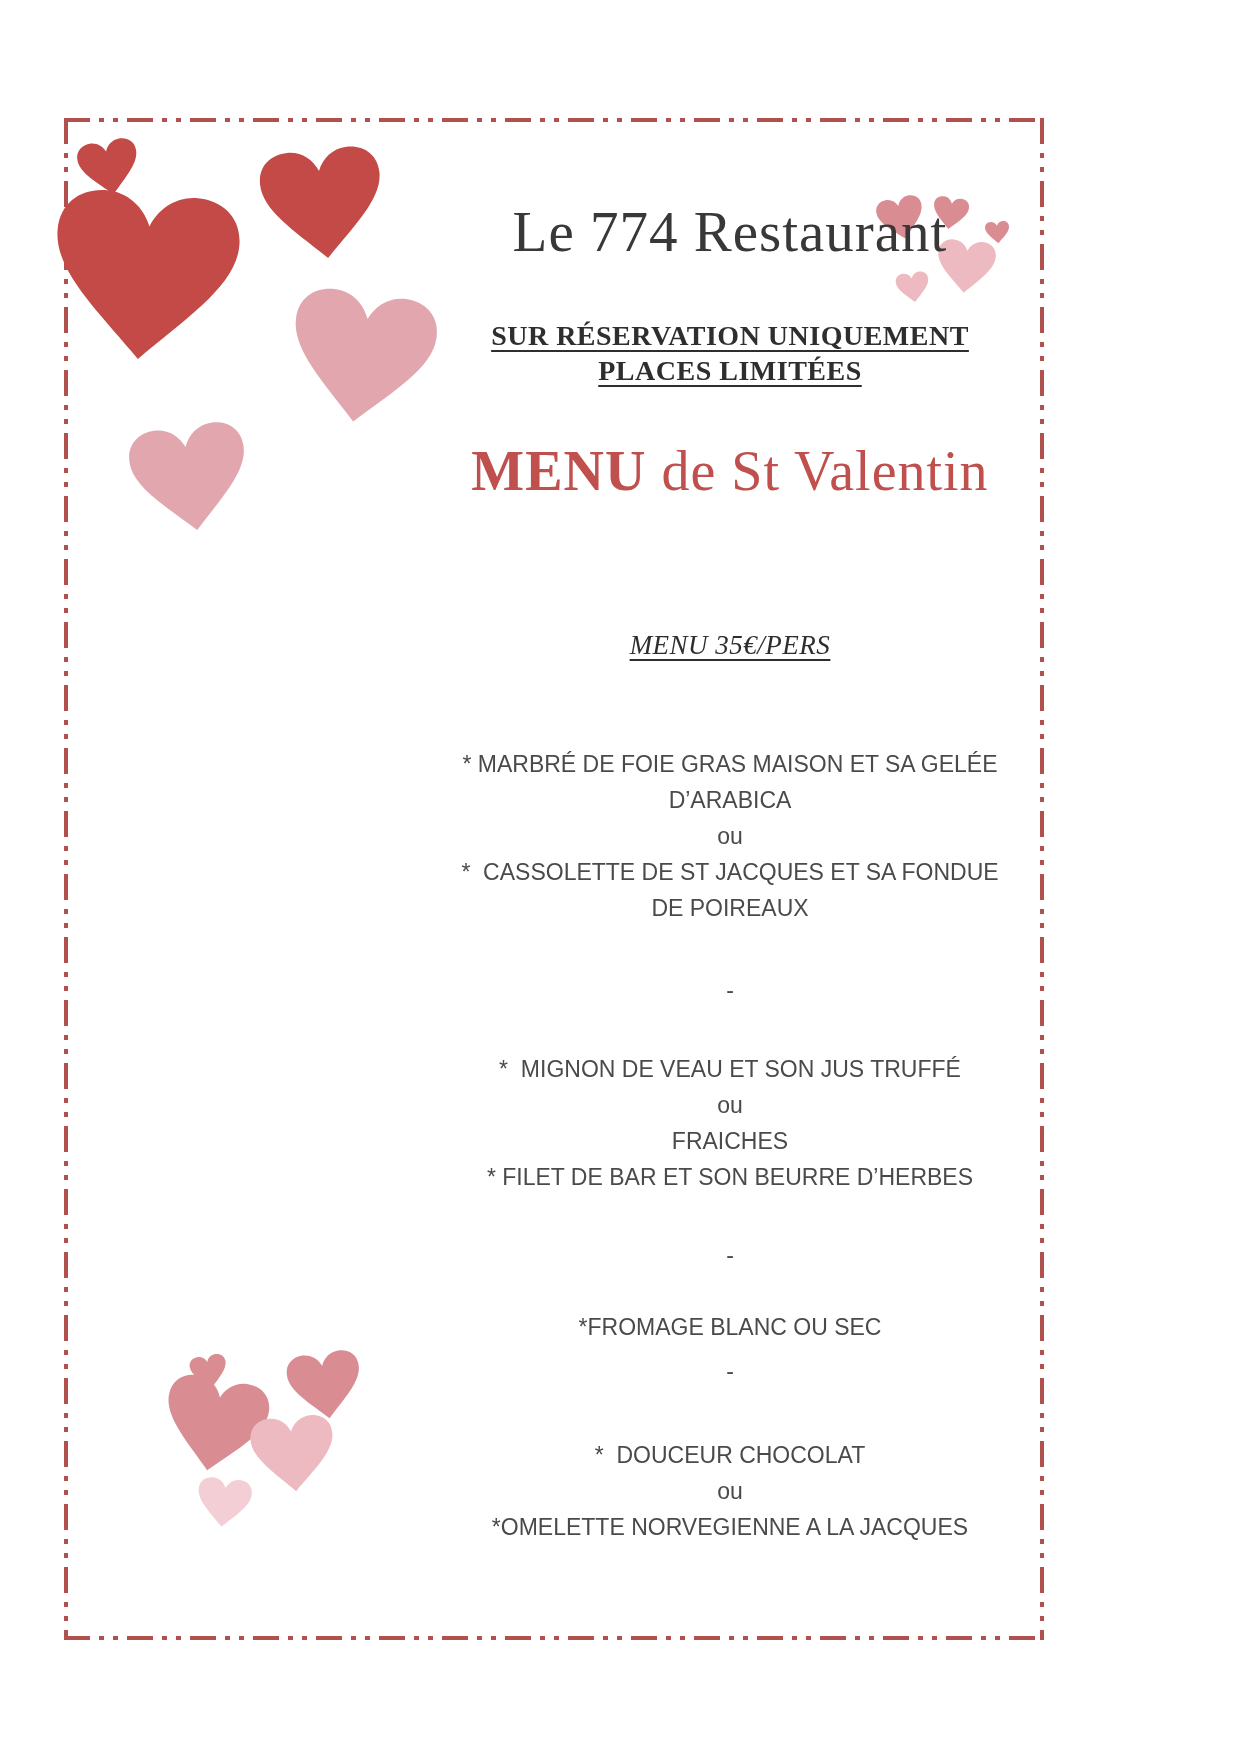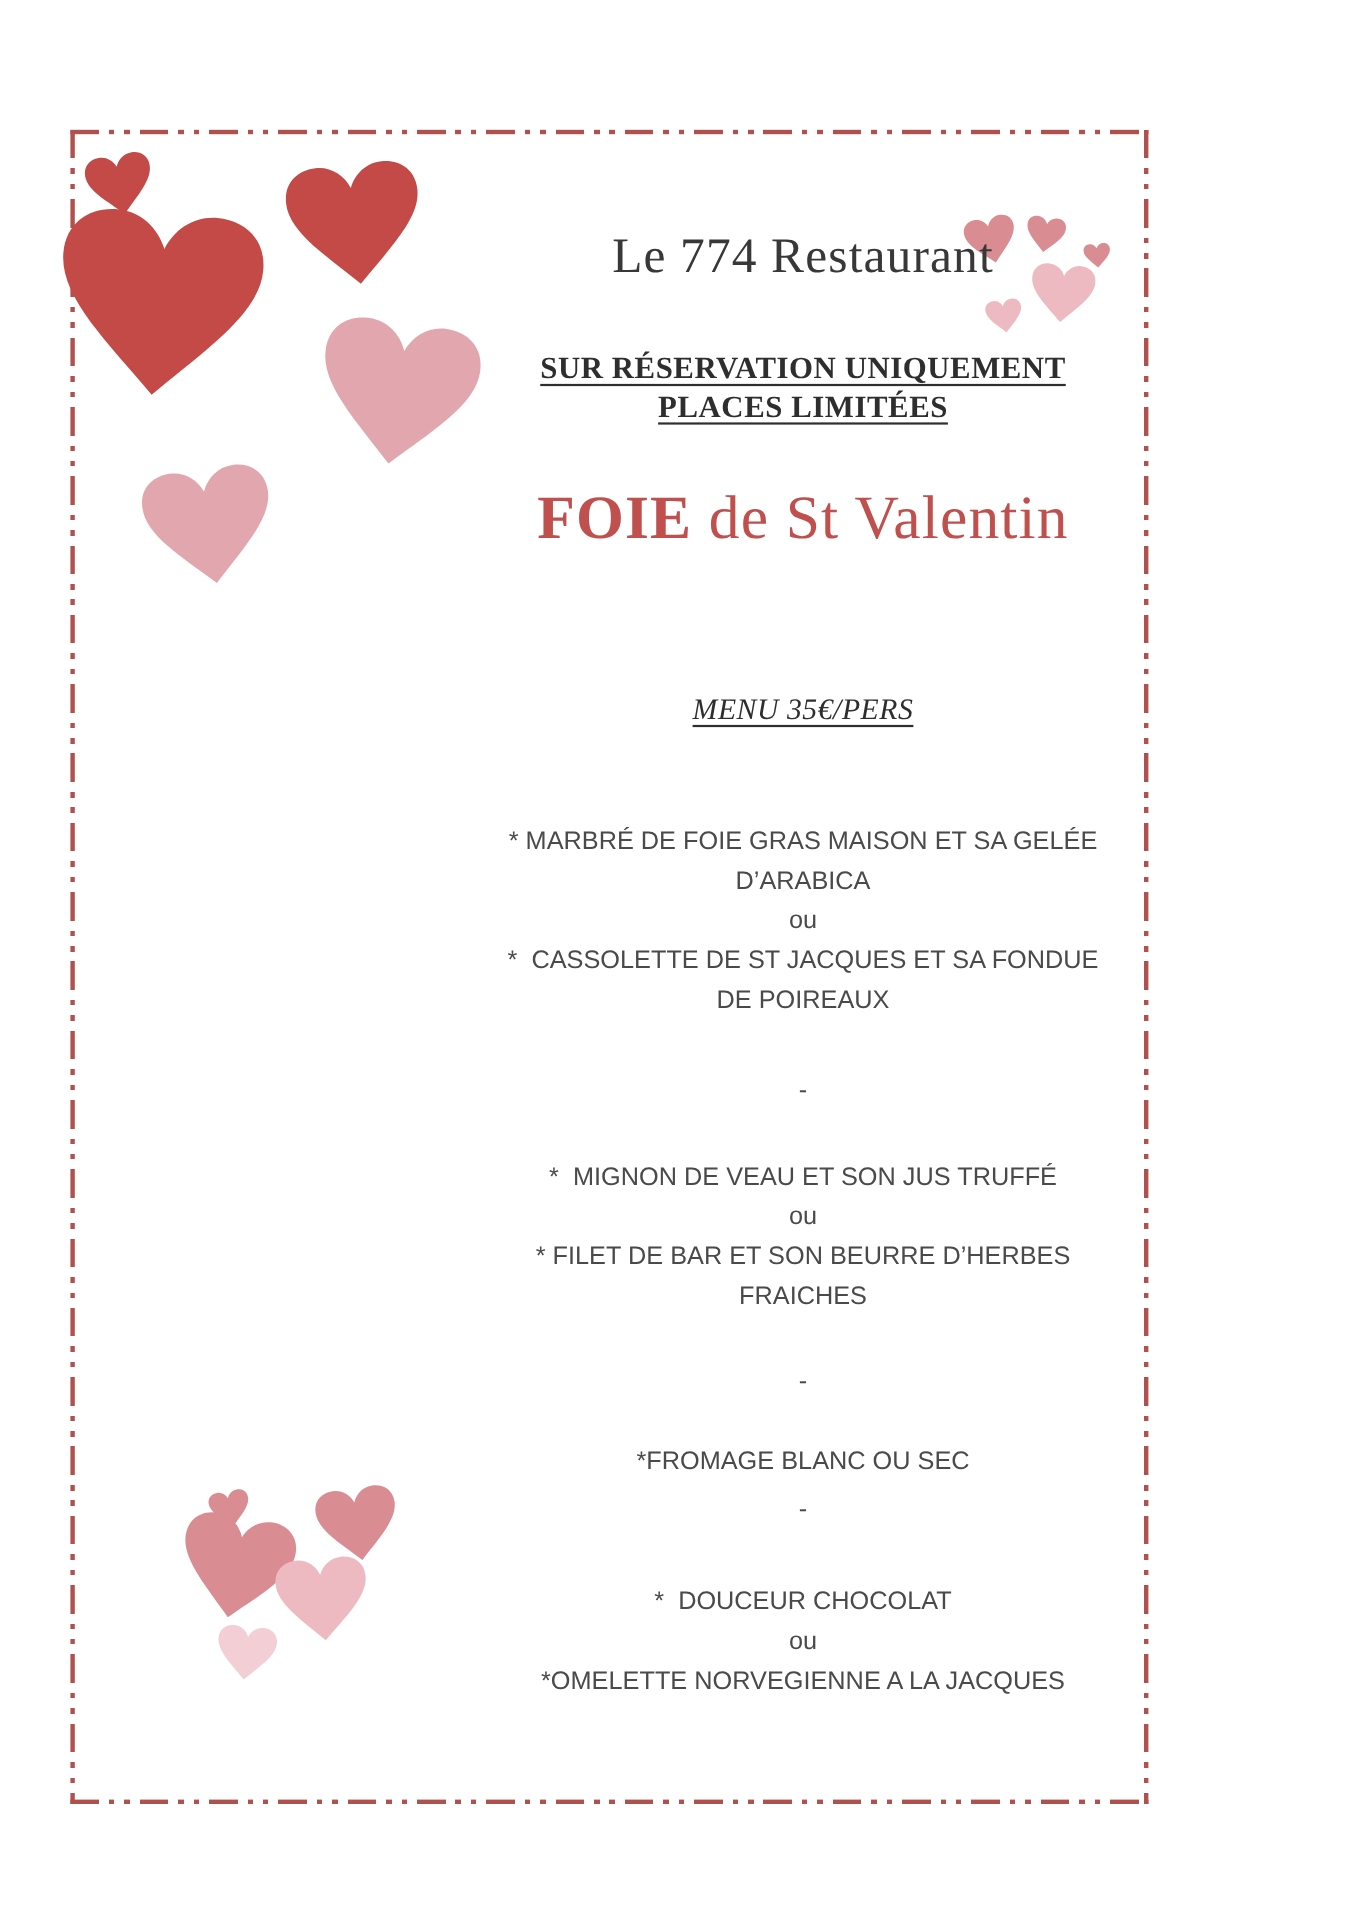--- a/index.html
+++ b/index.html
@@ -30,21 +30,21 @@
   }
   .b-left{left:64px;}
   .b-right{left:1040px;}
 
   .hearts-layer{position:absolute;inset:0;z-index:1;}
 
   .content{position:absolute;left:420px;width:620px;text-align:center;z-index:2;}
 
   .restaurant-name{
     top:206px;
-    font-size:45px;line-height:52px;color:#383838;letter-spacing:1px;
+    font-size:57px;line-height:52px;color:#383838;letter-spacing:1px;
   }
   .notice{
     top:318px;
     font-size:28px;line-height:35px;color:#2e2e2e;letter-spacing:.5px;font-weight:600;
   }
   .notice .u{
     text-decoration:underline;
     text-decoration-thickness:2px;text-underline-offset:5px;
   }
   .menu-heading{
@@ -139,38 +139,38 @@
   <div class="content notice">
     <div>
       <span class="u">SUR RÉSERVATION UNIQUEMENT</span>
     </div>
     <div>
       <span class="u">PLACES LIMITÉES</span>
     </div>
   </div>
 
   <div class="content menu-heading">
-    <span class="w1">FOIE</span><span> de St Valentin</span>
+    <span class="w1">MENU</span><span> de St Valentin</span>
   </div>
 
   <div class="content price">
     <span class="u">MENU 35€/PERS</span>
   </div>
 
   <div class="content items">
     <div class="ln">* MARBRÉ DE FOIE GRAS MAISON ET SA GELÉE</div>
     <div class="ln">D’ARABICA</div>
     <div class="ln">ou</div>
     <div class="ln">*&nbsp; CASSOLETTE DE ST JACQUES ET SA FONDUE</div>
     <div class="ln">DE POIREAUX</div>
     <div class="ln mt46">-</div>
     <div class="ln mt28">*&nbsp; MIGNON DE VEAU ET SON JUS TRUFFÉ</div>
     <div class="ln">ou</div>
+    <div class="ln">FRAICHES</div>
     <div class="ln">* FILET DE BAR ET SON BEURRE D’HERBES</div>
-    <div class="ln">FRAICHES</div>
     <div class="ln mt42">-</div>
     <div class="ln mt24">*FROMAGE BLANC OU SEC</div>
     <div class="ln mt8">-</div>
     <div class="ln mt36">*&nbsp; DOUCEUR CHOCOLAT</div>
     <div class="ln">ou</div>
     <div class="ln">*OMELETTE NORVEGIENNE A LA JACQUES</div>
   </div>
 
 </div>
 

